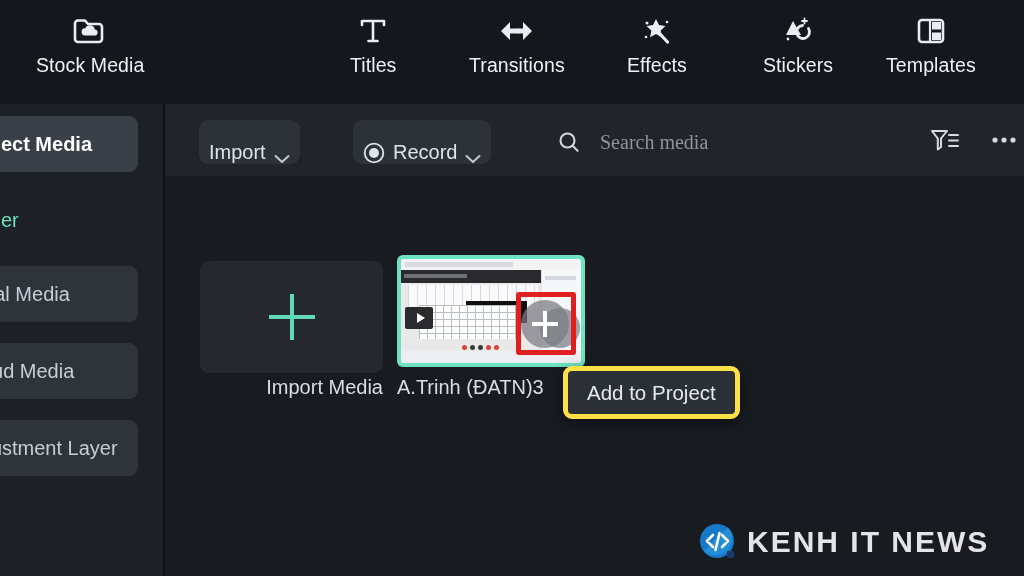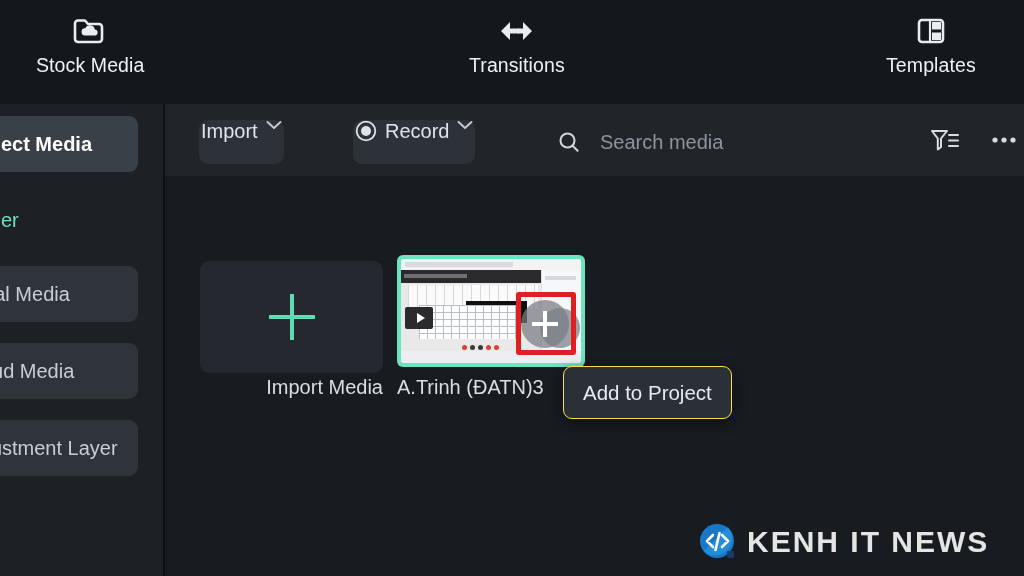--- a/index.html
+++ b/index.html
@@ -61,33 +61,33 @@
     position: absolute; left: 165px; top: 104px; width: 859px; height: 472px;
     background: #181b20;
   }
   .panel-toolbar {
     position: absolute; left: 0; top: 0; width: 859px; height: 72px;
     background: #212429;
   }
   .btn-pill {
     position: absolute; top: 16px; height: 44px;
     background: #2d3138; border-radius: 9px;
-    display: flex; align-items: flex-start; gap: 8px;
-    padding: 0 2px; cursor: pointer; user-select: none;
+    display: flex; align-items: flex-end; gap: 8px;
+    padding: 0 10px; cursor: pointer; user-select: none;
   }
   .btn-pill .btn-text { font-size: 20px; color: #dfe4ea; white-space: nowrap; }
   .chev { color: #c3c9d1; display: flex; align-items: center; }
   .rec-dot { display: flex; align-items: center; color: #dfe4ea; }
   .search-icon-wrap {
     position: absolute; left: 392px; top: 26px; color: #cfd5dd; cursor: pointer;
   }
   .search-input {
     position: absolute; left: 435px; top: 24px; width: 330px; height: 28px;
     background: transparent; border: none; outline: none;
-    font-family: Liberation Sans, sans-serif;
+    font-family: Liberation Serif, serif;
     font-size: 20px; color: #8b5cf6;
   }
   .search-input::placeholder { color: #8d949d; }
   .icon-btn {
     position: absolute; top: 22px; color: #d7dce3; cursor: pointer;
     display: flex; align-items: center; justify-content: center;
   }
 
   .section-label {
     position: absolute; left: 34px; top: 214px;
@@ -158,21 +158,21 @@
     display: flex; align-items: center; justify-content: center;
   }
   .plus-small { position: relative; width: 26px; height: 26px; }
   .plus-small::before, .plus-small::after { content:""; position:absolute; background:#ffffff; }
   .plus-small::before { left: 11px; top: 0; width: 4px; height: 26px; }
   .plus-small::after  { top: 11px; left: 0; height: 4px; width: 26px; }
 
   
   .tooltip {
     position: absolute; left: 398px; top: 262px; height: 53px;
-    background: #2b2f36; border: 1px solid #fde047; border-radius: 9px;
+    background: #2b2f36; border: 5px solid #fde047; border-radius: 9px;
     display: flex; align-items: center; padding: 0 19px;
     font-size: 20.5px; color: #e7ebf1; white-space: nowrap;
     box-shadow: 0 4px 14px rgba(0,0,0,.45);
   }
 
   
   .watermark {
     position: absolute; left: 698px; top: 522px;
     display: flex; align-items: center; gap: 9px; user-select: none;
   }
@@ -193,32 +193,63 @@
       <span class="tool-icon">
         <svg width="36" height="30" viewBox="0 0 36 30" fill="none">
           <path d="M3 7.5a3 3 0 013-3h7l3 3.5h11a3 3 0 013 3V23a3 3 0 01-3 3H6a3 3 0 01-3-3V7.5z" stroke="#e9ecf1" stroke-width="2.6" stroke-linejoin="round"></path>
           <path d="M13 19.5a3.6 3.6 0 01.3-7.2 5 5 0 019.5 1.1 3 3 0 01-.5 6.1H13z" fill="#e9ecf1"></path>
         </svg>
       </span>
       <span class="tool-label">Stock Media</span>
     </div>
 
 
+    <div class="tool-item" style="left:350px">
+      <span class="tool-icon">
+        <svg width="30" height="32" viewBox="0 0 30 32" fill="none">
+          <path d="M4 6h22M4 6v4M26 6v4M15 6v20M10.5 26h9" stroke="#e9ecf1" stroke-width="2.6" stroke-linecap="round"></path>
+        </svg>
+      </span>
+      <span class="tool-label">Titles</span>
+    </div>
 
     <div class="tool-item" style="left:469px">
       <span class="tool-icon">
         <svg width="40" height="30" viewBox="0 0 40 30" fill="none">
           <path d="M13 6L4 15l9 9v-6.5h9v-5h-9V6z" fill="#e9ecf1"></path>
           <path d="M26 6l9 9-9 9v-6.5h-5v-5h5V6z" fill="#e9ecf1"></path>
         </svg>
       </span>
       <span class="tool-label">Transitions</span>
     </div>
 
-
+    <div class="tool-item" style="left:627px">
+      <span class="tool-icon">
+        <svg width="36" height="32" viewBox="0 0 36 32" fill="none">
+          <path d="M17 4l2.9 6.1 6.6.9-4.8 4.6 1.2 6.6L17 19.1l-5.9 3.1 1.2-6.6-4.8-4.6 6.6-.9L17 4z" fill="#e9ecf1"></path>
+          <path d="M21 19l7.5 8" stroke="#e9ecf1" stroke-width="3.2" stroke-linecap="round"></path>
+          <circle cx="8" cy="8" r="1.5" fill="#e9ecf1"></circle>
+          <circle cx="28" cy="7" r="1.3" fill="#e9ecf1"></circle>
+          <circle cx="7" cy="22" r="1.3" fill="#e9ecf1"></circle>
+        </svg>
+      </span>
+      <span class="tool-label">Effects</span>
+    </div>
+
+    <div class="tool-item" style="left:763px">
+      <span class="tool-icon">
+        <svg width="36" height="32" viewBox="0 0 36 32" fill="none">
+          <path d="M13 6l8 14H6L13 6z" fill="#e9ecf1"></path>
+          <path d="M28.5 13.5a6.5 6.5 0 11-6-3" stroke="#e9ecf1" stroke-width="2.8" stroke-linecap="round"></path>
+          <path d="M24.5 3.5v5M22 6h5" stroke="#e9ecf1" stroke-width="1.8" stroke-linecap="round"></path>
+          <circle cx="8" cy="24" r="1.4" fill="#e9ecf1"></circle>
+        </svg>
+      </span>
+      <span class="tool-label">Stickers</span>
+    </div>
 
     <div class="tool-item" style="left:886px">
       <span class="tool-icon">
         <svg width="32" height="32" viewBox="0 0 32 32" fill="none">
           <rect x="4" y="5" width="24" height="22" rx="3" stroke="#e9ecf1" stroke-width="2.6"></rect>
           <rect x="17" y="7" width="9" height="7.5" fill="#e9ecf1"></rect>
           <rect x="17" y="17.5" width="9" height="7.5" fill="#e9ecf1"></rect>
           <path d="M15 5v22" stroke="#e9ecf1" stroke-width="2.2"></path>
         </svg>
       </span>

